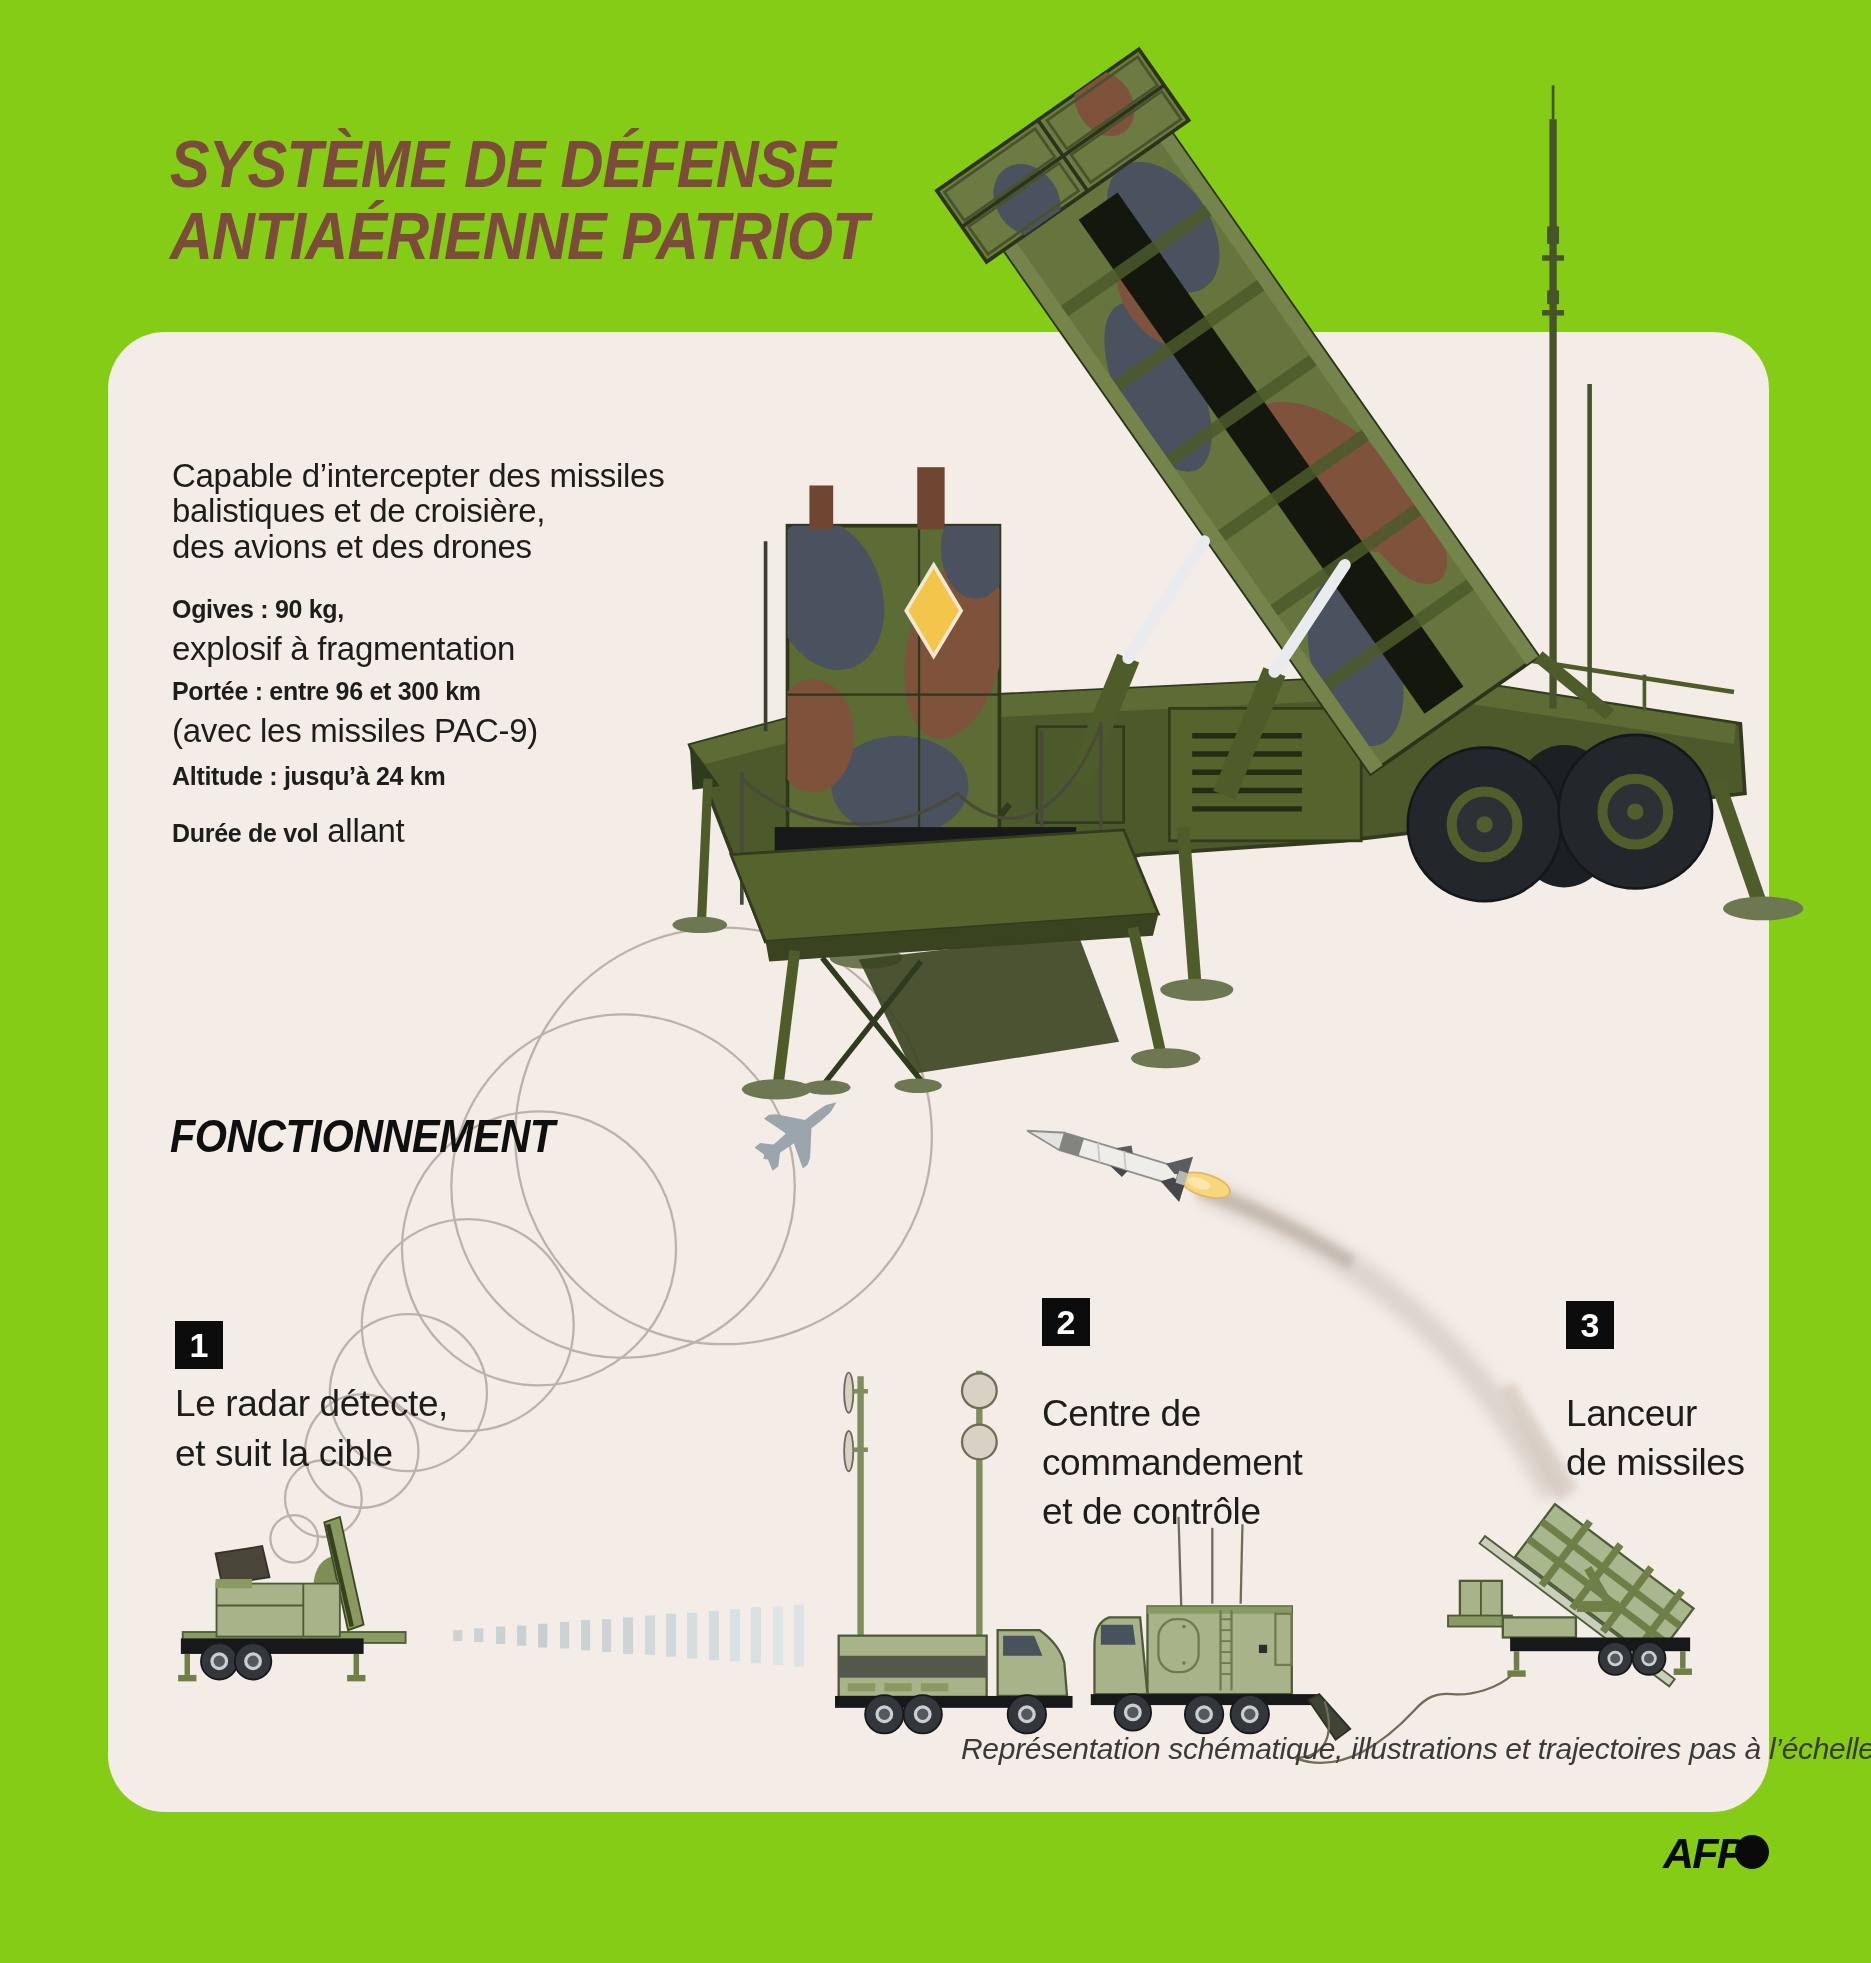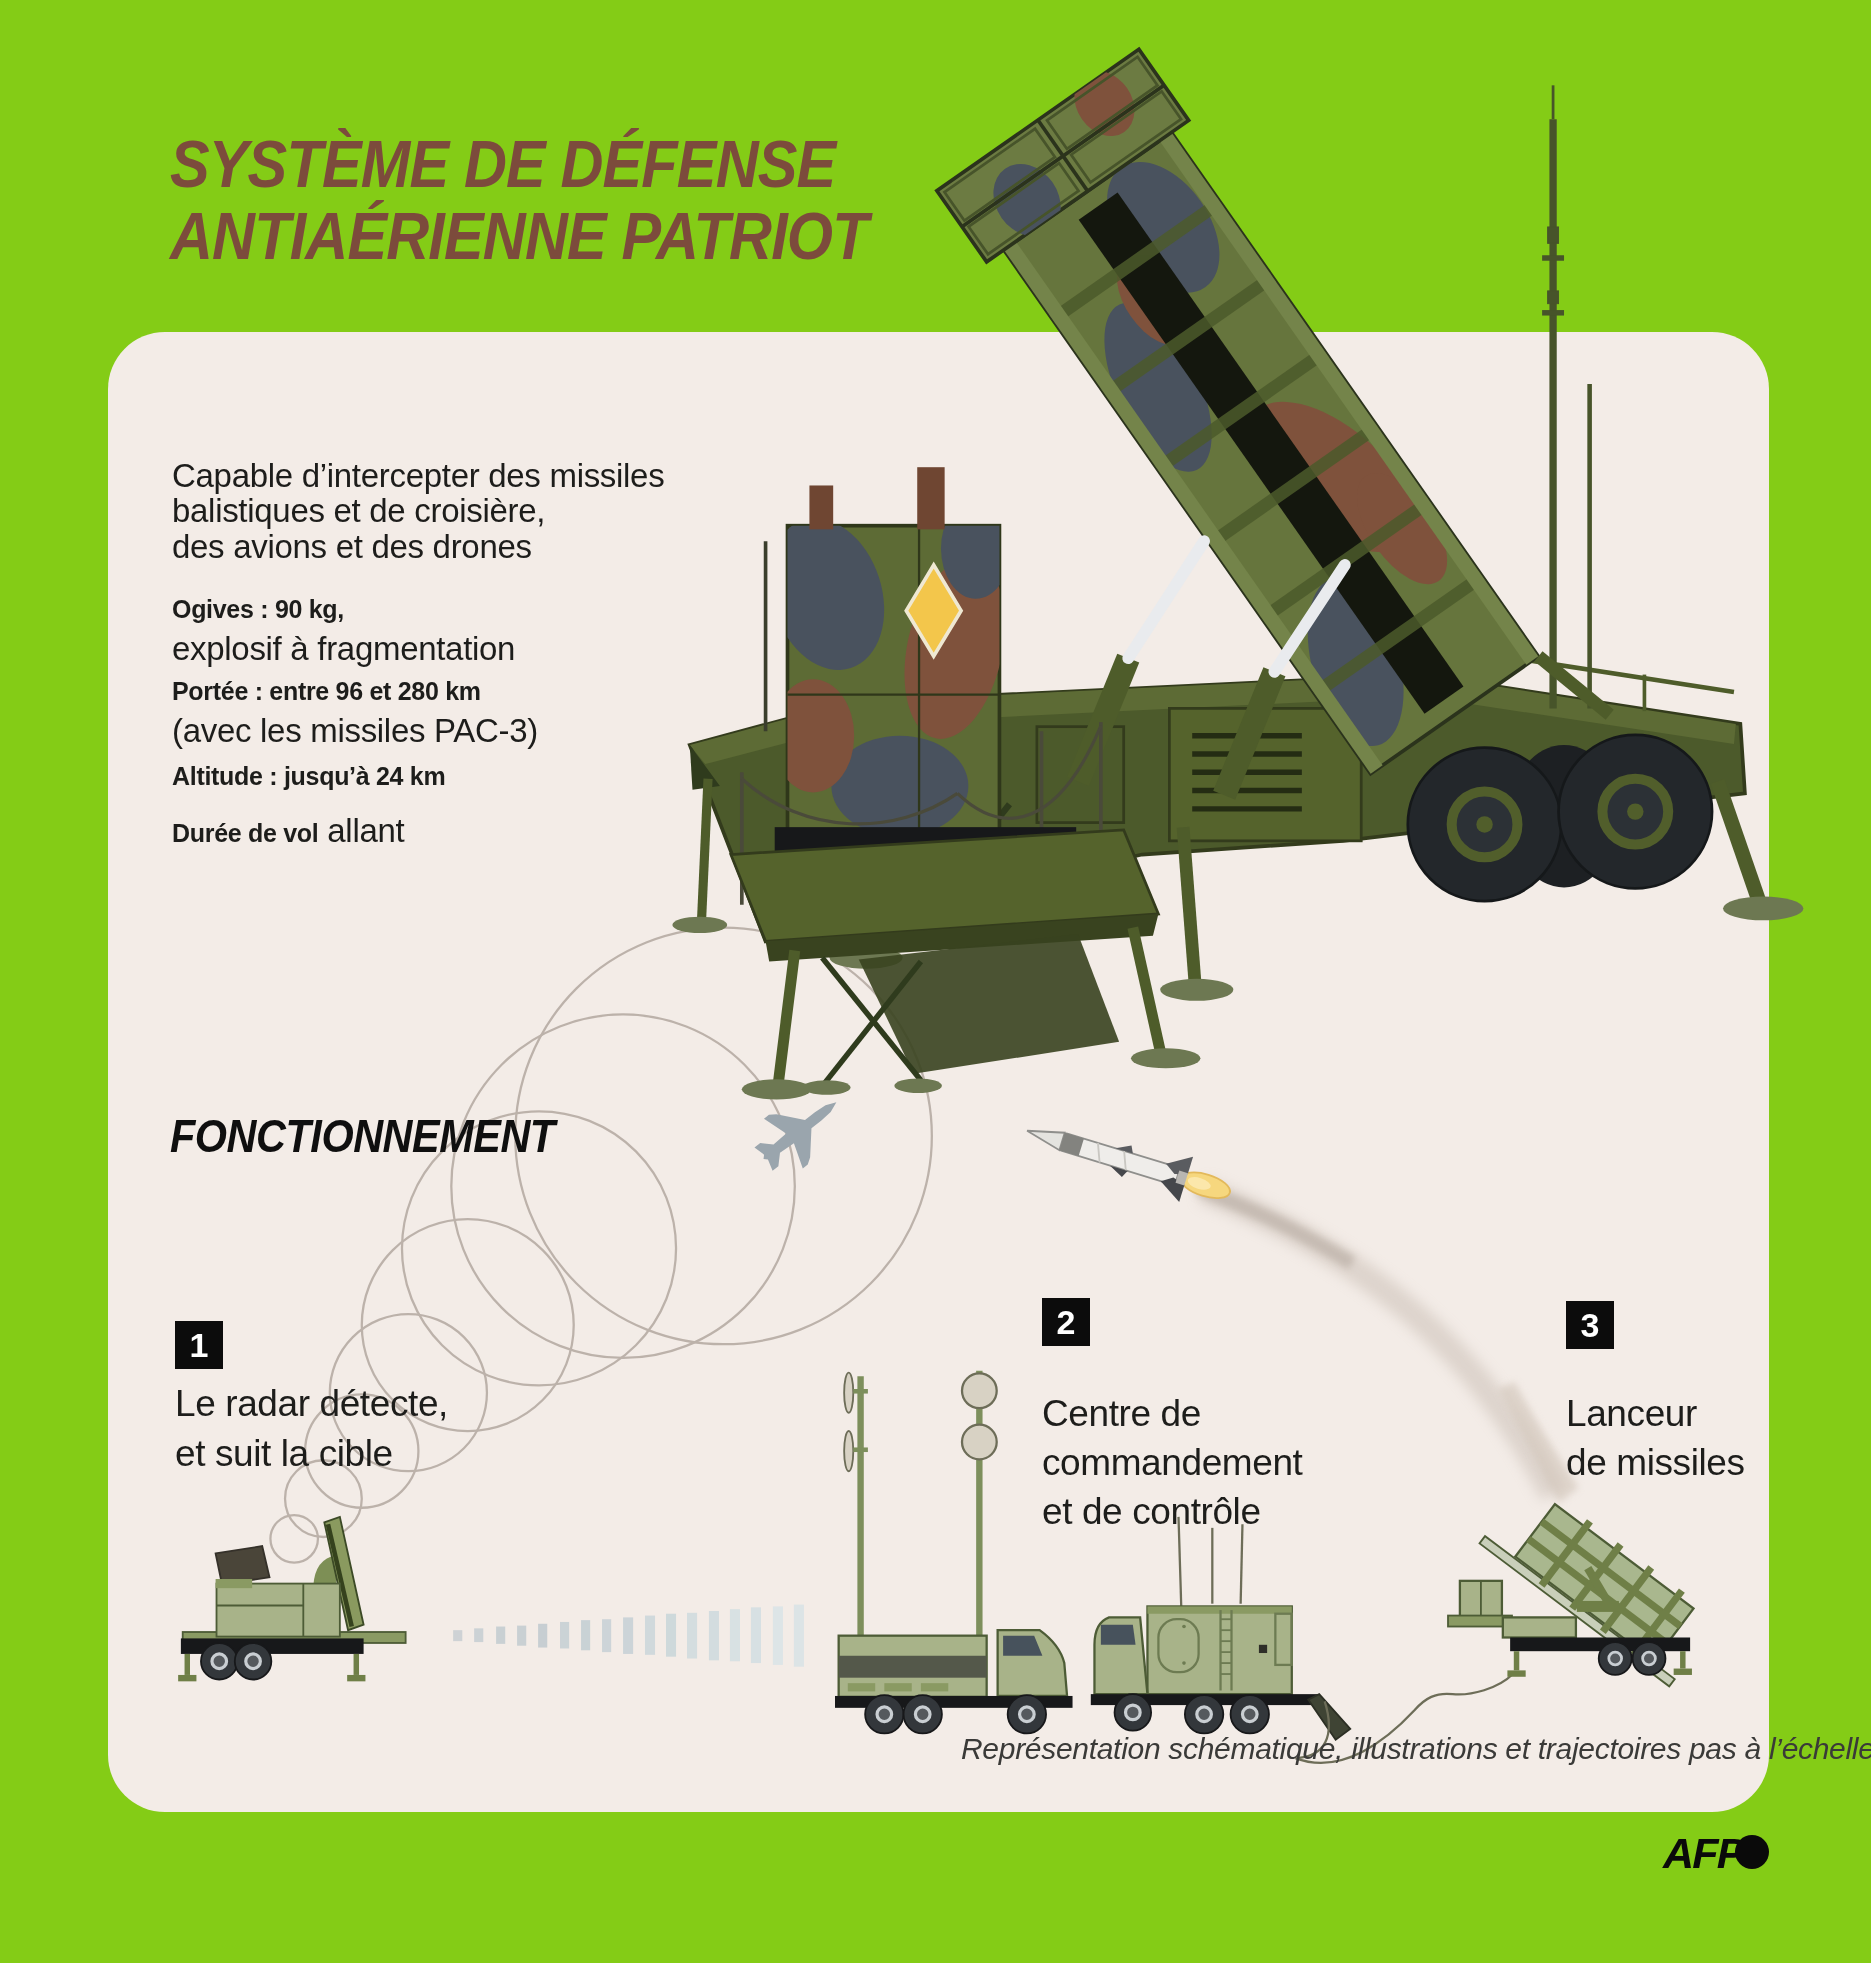--- a/index.html
+++ b/index.html
@@ -377,22 +377,22 @@
   </div>
 
 
   <div class="t body36" style="left:172px;top:457px">Capable d’intercepter des missiles</div>
   <div class="t body36" style="left:172px;top:492px">balistiques et de croisière,</div>
   <div class="t body36" style="left:172px;top:528px">des avions et des drones</div>
 
   <div class="t bold36" style="left:172px;top:595px">Ogives : 90 kg,</div>
   <div class="t body36" style="left:172px;top:630px">explosif à fragmentation</div>
 
-  <div class="t bold36" style="left:172px;top:677px">Portée : entre 96 et 280 km</div>
-  <div class="t body36" style="left:172px;top:712px">(avec les missiles PAC-3)</div>
+  <div class="t bold36" style="left:172px;top:677px">Portée : entre 96 et 300 km</div>
+  <div class="t body36" style="left:172px;top:712px">(avec les missiles PAC-9)</div>
 
   <div class="t bold36" style="left:172px;top:762px">Altitude : jusqu’à 24 km</div>
 
   <div class="t body36" style="left:172px;top:812px"><span class="bold36">Durée de vol</span><span> allant</span></div>
 
   <div class="t fonct">FONCTIONNEMENT</div>
 
   <div class="stepnum" style="left:175px;top:1321px">1</div>
   <div class="t steplabel" style="left:175px;top:1383px">Le radar détecte,</div>
   <div class="t steplabel" style="left:175px;top:1433px">et suit la cible</div>

